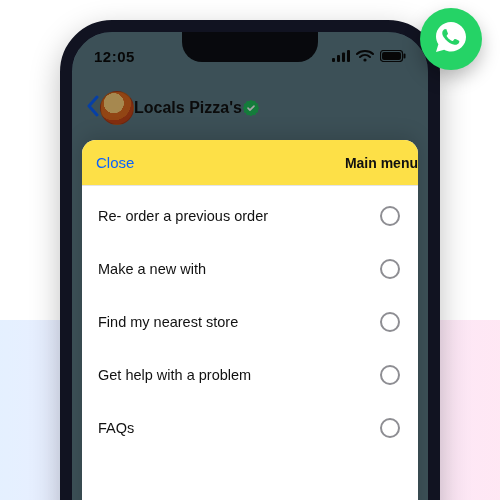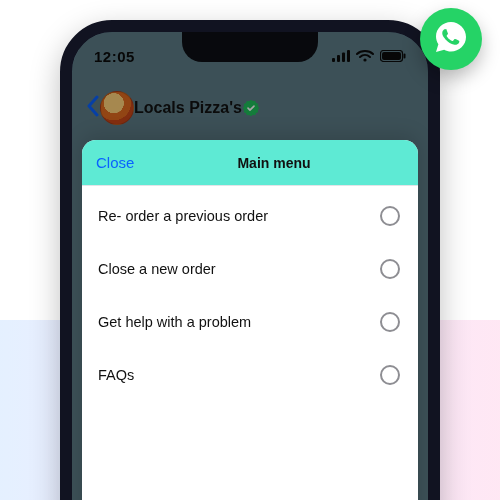--- a/index.html
+++ b/index.html
@@ -12,21 +12,21 @@
   .statusbar .time { font-size: 15px; letter-spacing: .5px; }
   .sb-right { display: flex; align-items: center; gap: 6px; }
   .sb-right svg { display: block; }
   .header { position: relative; height: 56px; display: flex; align-items: center; padding: 0 14px; z-index: 4; }
   .back { color: #0a62ff; }
   .avatar { width: 34px; height: 34px; border-radius: 50%; background: radial-gradient(circle at 40% 35%, #ffd27a 0 35%, #e06a1f 36% 60%, #c8471a 61% 100%); border: 1px solid rgba(0,0,0,.15); }
   .title { font-weight: 800; font-size: 16px; color: #111; }
   .verify { width: 18px; height: 18px; }
   .scrim { position: absolute; inset: 0; background: rgba(0,0,0,.35); z-index: 6; }
   .sheet { position: absolute; left: 10px; right: 10px; top: 108px; bottom: -40px; background: #fff; border-radius: 14px; box-shadow: 0 -4px 20px rgba(0,0,0,.15); z-index: 7; overflow: hidden; }
-  .sheet-head { position: relative; height: 46px; display: flex; align-items: center; justify-content: center; background: #5eead4; border-bottom: 1px solid #e3e4e7; padding-left: 48px; }
+  .sheet-head { position: relative; height: 46px; display: flex; align-items: center; justify-content: flex-end; background: #fde047; border-bottom: 1px solid #e3e4e7; padding-left: 48px; }
   .sheet-close { position: absolute; left: 14px; top: 0; bottom: 0; display: flex; align-items: center; color: #0a62ff; font-size: 15px; }
   .sheet-title { font-weight: 800; font-size: 14px; color: #111; }
   .list { padding: 4px 0; }
   .row { display: flex; align-items: center; justify-content: space-between; padding: 16px 18px 16px 16px; border-bottom: 1px solid rgba(0,0,0,0); }
   .row-label { font-size: 14.5px; color: #111; }
   .radio { width: 20px; height: 20px; border: 2px solid #8e8e93; border-radius: 50%; flex: 0 0 auto; }
   .wa-badge { position: absolute; right: 18px; top: 8px; width: 62px; height: 62px; border-radius: 50%; background: #25D366; display: flex; align-items: center; justify-content: center; box-shadow: 0 8px 18px rgba(0,0,0,.25); z-index: 20; }
   .wa-badge svg { width: 40px; height: 40px; }
 </style>
 </head>
@@ -92,21 +92,25 @@
       <div class="sheet-head">
         <span class="sheet-close">Close</span>
         <span class="sheet-title">Main menu</span>
       </div>
       <div class="list">
         <div class="row">
           <span class="row-label">Re- order a previous order</span>
           <span class="radio"></span>
         </div>
         <div class="row">
-          <span class="row-label">Close a new order</span>
+          <span class="row-label">Make a new with</span>
+          <span class="radio"></span>
+        </div>
+        <div class="row">
+          <span class="row-label">Find my nearest store</span>
           <span class="radio"></span>
         </div>
         <div class="row">
           <span class="row-label">Get help with a problem</span>
           <span class="radio"></span>
         </div>
         <div class="row">
           <span class="row-label">FAQs</span>
           <span class="radio"></span>
         </div>

